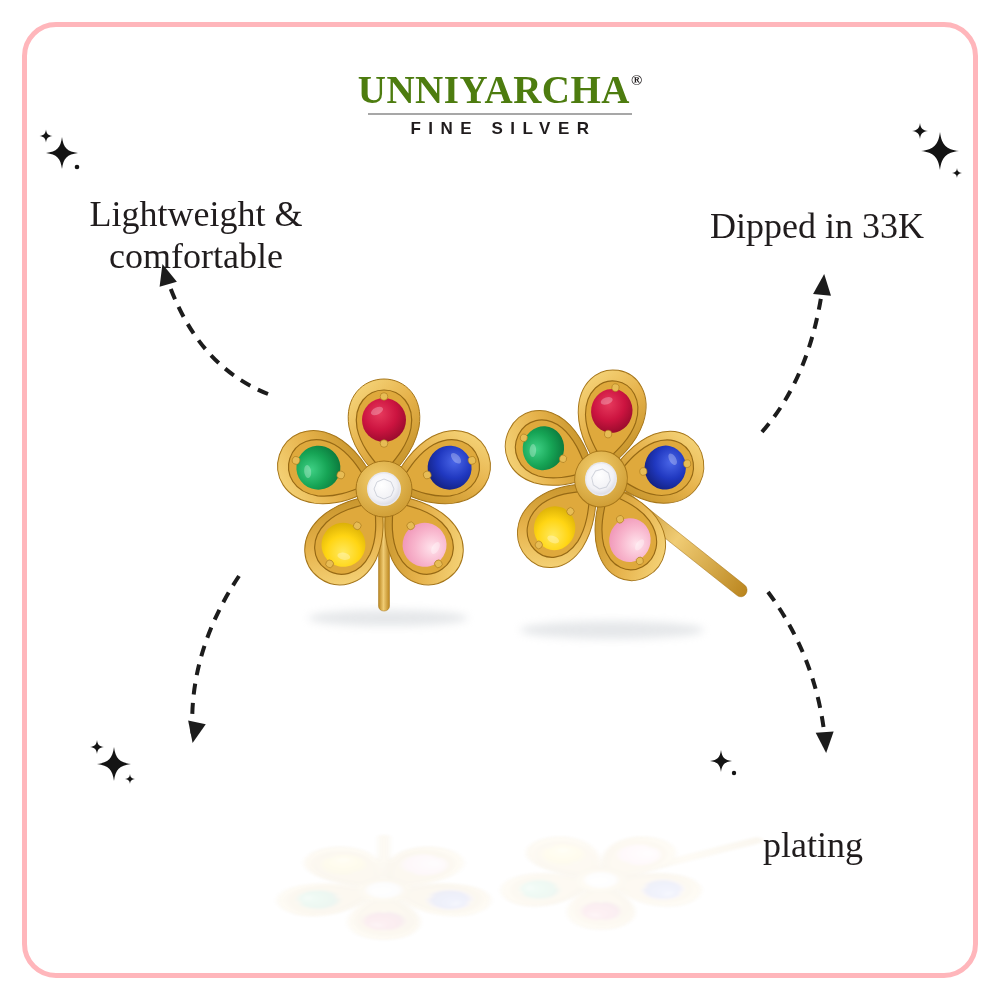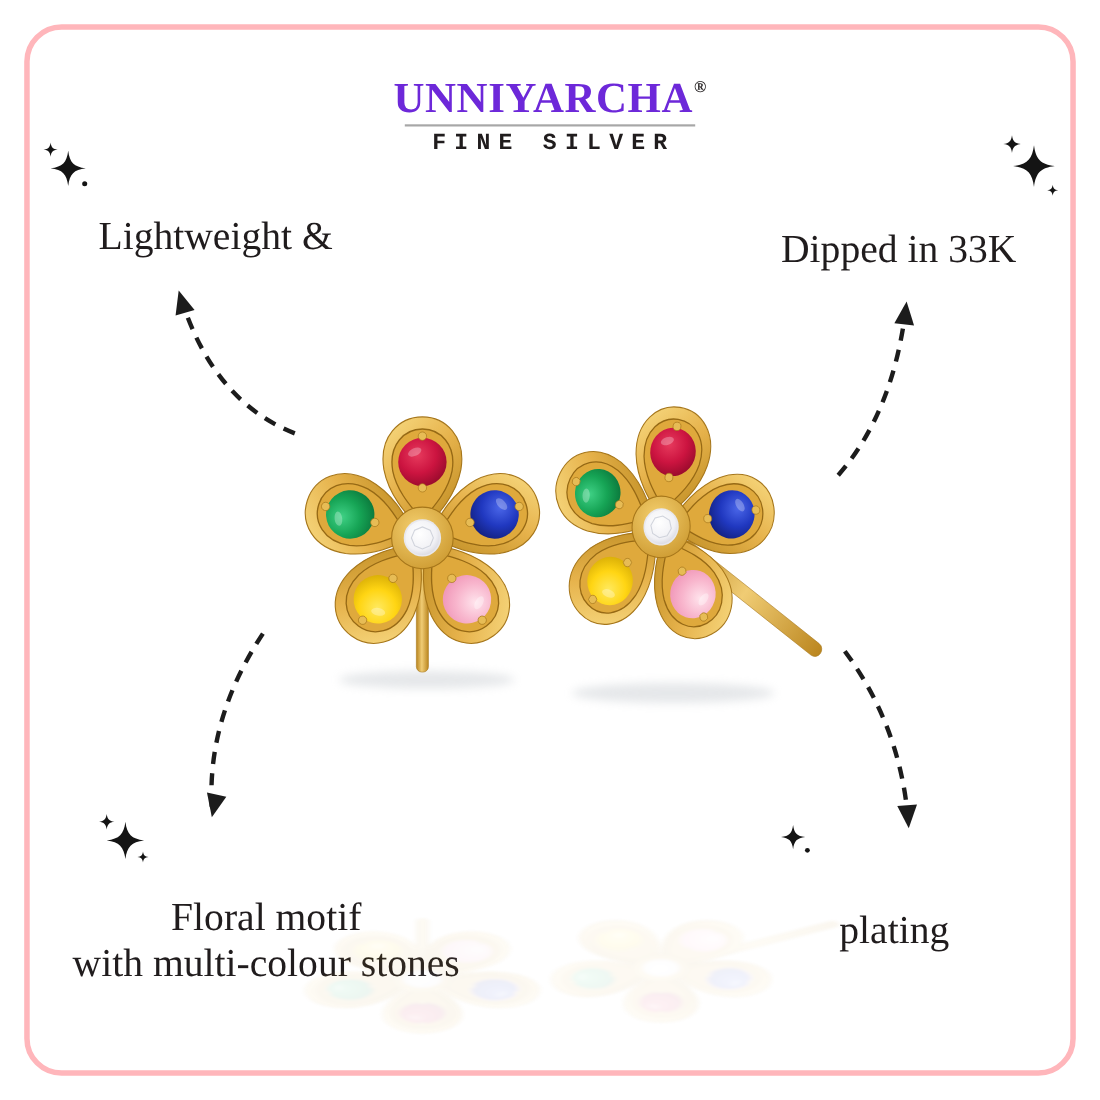--- a/index.html
+++ b/index.html
@@ -1,23 +1,23 @@
 <!DOCTYPE html>
 <html><head>
 <meta charset="utf-8">
 <style>
   html,body{margin:0;padding:0;}
   body{width:1000px;height:1000px;background:#ffffff;font-family:"Liberation Serif",serif;color:#1d191a;}
   .stage{position:relative;width:1000px;height:1000px;background:#fff;overflow:hidden;}
   .frame{position:absolute;inset:22px;border:5px solid #ffb6bb;border-radius:34px;pointer-events:none;}
   .logo{position:absolute;top:70px;left:0;right:0;text-align:center;line-height:1;}
-  .wordmark{font-size:39px;font-weight:700;letter-spacing:.5px;color:#6d28d9;}
+  .wordmark{font-size:39px;font-weight:700;letter-spacing:.5px;color:#4d7c0f;}
   .reg{font-size:15px;font-weight:700;vertical-align:18px;margin-left:1px;}
   .divider{width:264px;height:2px;background:#a7a7a7;margin:4px auto 5px auto;}
-  .tagline{font-family:Liberation Mono, monospace;font-size:21px;font-weight:700;letter-spacing:7.5px;padding-left:7px;color:#201c1d;}
+  .tagline{font-family:Liberation Sans, sans-serif;font-size:17px;font-weight:700;letter-spacing:7.5px;padding-left:7px;color:#201c1d;}
   .feature{position:absolute;text-align:center;font-size:36px;line-height:42px;color:#201c1d;margin-top:48px;}
   .f-tl{left:40px;top:145px;width:312px;}
   .f-tr{left:664px;top:157px;width:306px;}
   .f-bl{left:18px;top:764px;width:448px;}
   .f-br{left:660px;top:776px;width:306px;}
   svg.art{position:absolute;left:0;top:0;}
 </style>
 </head>
 <body>
 
@@ -26,27 +26,24 @@
   <div class="frame"></div>
 
   <div class="logo">
     <span class="wordmark">UNNIYARCHA</span><sup class="reg">®</sup>
     <div class="divider"></div>
     <div class="tagline">FINE SILVER</div>
   </div>
 
   <div class="feature f-tl">
     <div>Lightweight &amp;</div>
+    <div>comfortable</div>
   </div>
   <div class="feature f-tr">
     <div>Dipped in 33K</div>
-  </div>
-  <div class="feature f-bl">
-    <div>Floral motif</div>
-    <div>with multi-colour stones</div>
   </div>
   <div class="feature f-br">
     <div>plating</div>
   </div>
 
   <svg class="art" width="1000" height="1000" viewBox="0 0 1000 1000">
     <defs>
       <path id="spark" d="M0,-1 C0.09,-0.32 0.32,-0.09 1,0 C0.32,0.09 0.09,0.32 0,1 C-0.09,0.32 -0.32,0.09 -1,0 C-0.32,-0.09 -0.09,-0.32 0,-1 Z"></path>
       <path id="ahead" d="M0,-2 L9,19 L-9,19 Z"></path>
 

